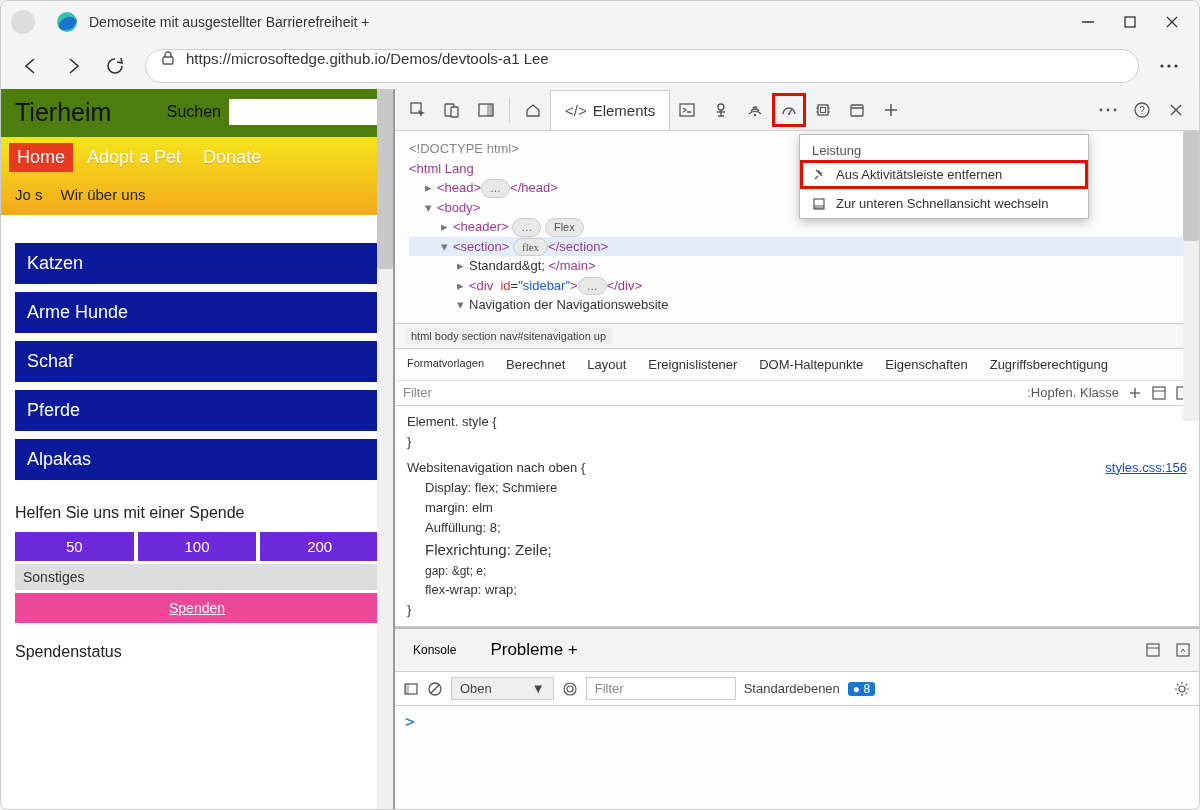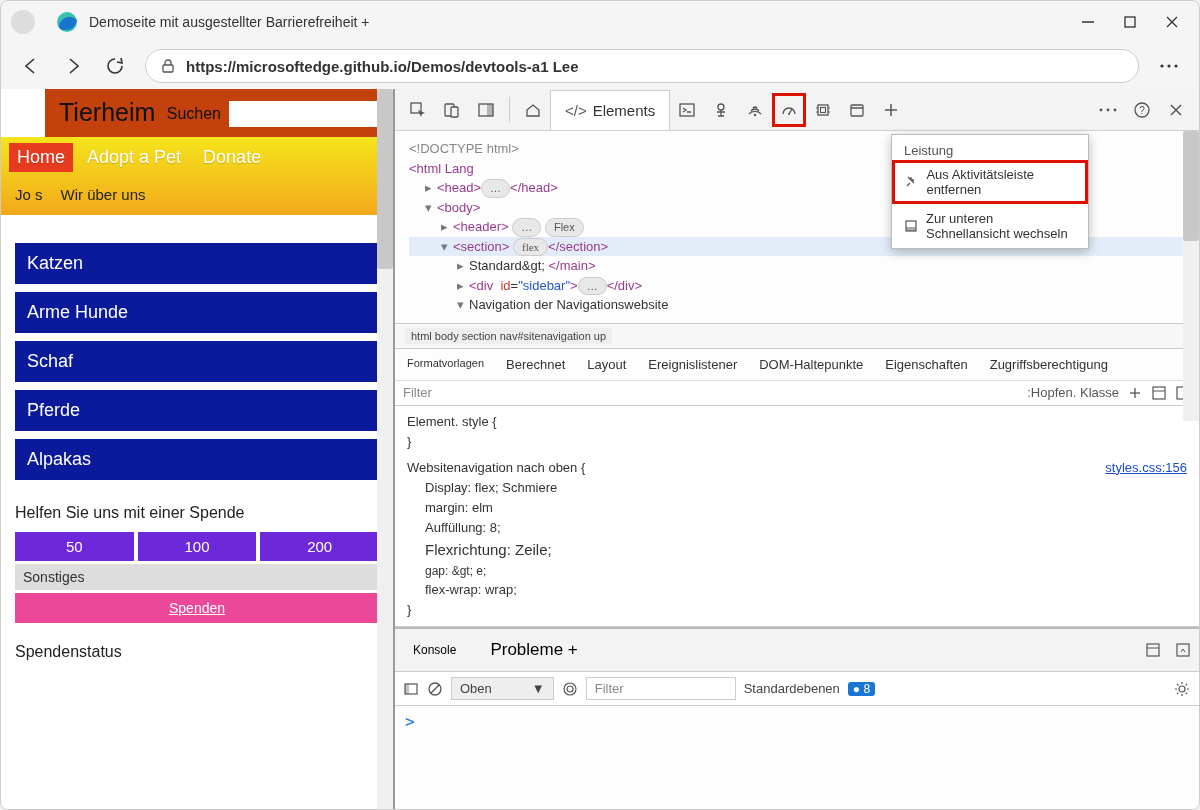--- a/index.html
+++ b/index.html
@@ -9,29 +9,29 @@
 .titlebar { height: 42px; display: flex; align-items: center; padding: 0 10px; background: #f5f5f5; }
 .titlebar .profile { width: 24px; height: 24px; border-radius: 50%; background: #ddd; margin-right: 20px; }
 .titlebar .edge-icon { width: 24px; height: 24px; margin-right: 10px; }
 .titlebar .tab-title { font-size: 14px; color: #333; flex: 1; }
 .titlebar .winctrls { display: flex; gap: 28px; margin-right: 10px; }
 .titlebar .winctrl { font-size: 14px; color: #333; cursor: default; }
 
 
 .addrbar { height: 46px; display: flex; align-items: center; padding: 0 18px; gap: 18px; background: #f5f5f5; }
 .addrbar .navbtn { width: 24px; height: 24px; display: flex; align-items: center; justify-content: center; color: #444; }
-.addrbar .urlbox { flex: 1; height: 34px; border: 1px solid #ccc; border-radius: 17px; display: flex; align-items: center; padding: 0 14px; gap: 10px; background: #fff; font-weight: bold; }
+.addrbar .urlbox { flex: 1; height: 34px; border: 1px solid #ccc; border-radius: 17px; display: flex; padding: 0 14px; gap: 10px; background: #fff; }
 .addrbar .url { font-size: 15px; color: #333; }
 
 
 .main { display: flex; height: calc(100% - 88px); }
 
 
 .page { width: 392px; background: #fff; position: relative; overflow-y: auto; }
-.page-header { background: #c2410c; padding: 10px 14px; display: flex; align-items: flex-end; justify-content: space-between; margin-left: 44px; }
+.page-header { background: #4d7c0f; padding: 10px 14px; display: flex; align-items: flex-start; justify-content: space-between; }
 .page-header .brand { font-size: 25px; color: #111; line-height: 1.1; max-width: 90px; }
 .page-header .search-label { font-size: 16px; color: #111; margin-right: 8px; }
 .page-header .search-input { width: 150px; height: 26px; border: none; background: #fff; }
 .page-nav { background: linear-gradient(#f5e51b, #f3a81c); display: flex; flex-wrap: wrap; padding: 6px 8px 10px; gap: 6px; }
 .page-nav .navitem { font-size: 18px; color: #fff; padding: 4px 8px; text-shadow: 0 1px 1px rgba(0,0,0,.2); }
 .page-nav .navitem.home { background: #e63b1f; }
 .page-nav .sub { font-size: 15px; color: #222; text-shadow: none; padding: 2px 6px; }
 .page-body { padding: 28px 14px 14px; }
 .cat-item { background: #0a1a9a; color: #fff; font-size: 18px; padding: 10px 12px; margin-bottom: 8px; }
 .donate-title { font-size: 16px; color: #222; margin: 24px 0 10px; }
@@ -52,21 +52,21 @@
 .dt-toolbar .highlight-perf { border: 3px solid #d10; }
 .dt-toolbar .spacer { flex: 1; }
 
 .dt-dom { flex: 0 0 auto; padding: 8px 14px; font-family: Consolas, monospace; font-size: 13px; color: #333; line-height: 1.5; position: relative; }
 .tag { color: #9a3b8e; }
 .attr { color: #c43b2b; }
 .pill { background: #e8e8e8; border-radius: 10px; padding: 0 8px; font-size: 11px; color: #555; display: inline-block; border:1px solid #ccc;}
 .tri { color: #777; display: inline-block; width: 12px; }
 .selrow { background: #e2edf9; }
 
-.context-menu { position: absolute; top: 45px; right: 110px; width: 198px; background: #fff; border: 1px solid #bbb; box-shadow: 0 3px 10px rgba(0,0,0,.25); font-size: 13px; z-index: 10; }
+.context-menu { position: absolute; top: 45px; right: 110px; width: 290px; background: #fff; border: 1px solid #bbb; box-shadow: 0 3px 10px rgba(0,0,0,.25); font-size: 13px; z-index: 10; }
 .context-menu .cm-head { padding: 8px 12px 2px; color: #555; }
 .context-menu .cm-item { padding: 7px 12px; display: flex; align-items: center; gap: 8px; color: #333; }
 .context-menu .cm-item.hl { border: 3px solid #d10; padding: 4px 9px; }
 .context-menu .cm-icon { width: 16px; text-align: center; color: #555; }
 
 .crumb { border-top: 1px solid #ccc; border-bottom: 1px solid #ccc; padding: 6px 10px; font-size: 11px; color: #444; background: #f7f7f7; }
 .crumb .cseg { background: #eee; padding: 2px 6px; }
 
 .styles-tabs { display: flex; gap: 22px; padding: 8px 12px; font-size: 13px; color: #333; border-bottom: 1px solid #ddd; }
 .styles-tabs .st { white-space: nowrap; }

